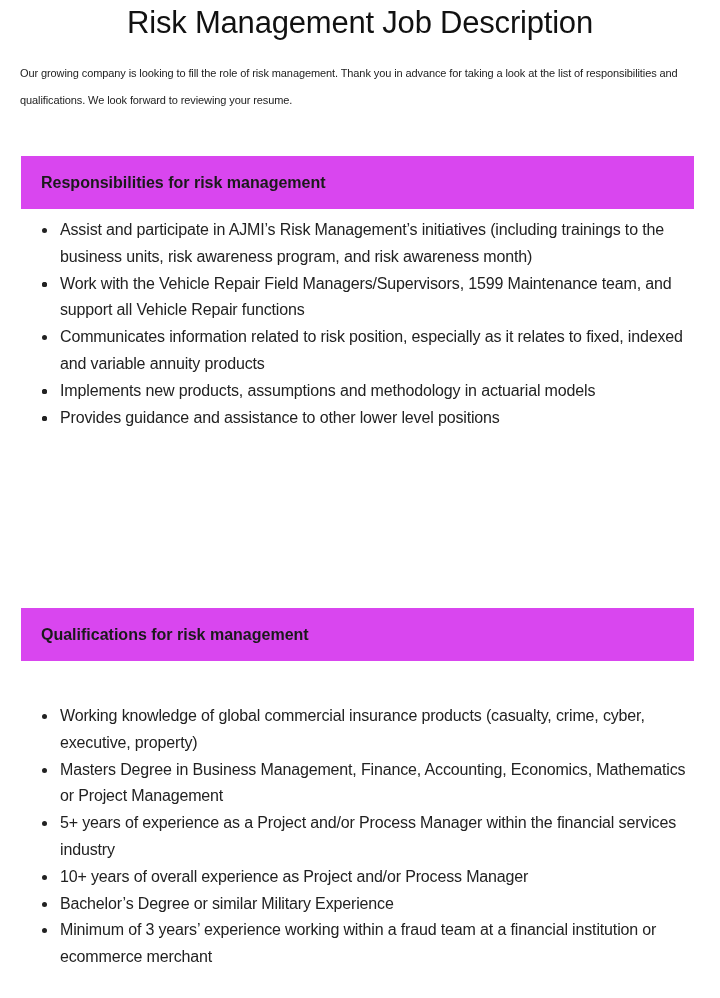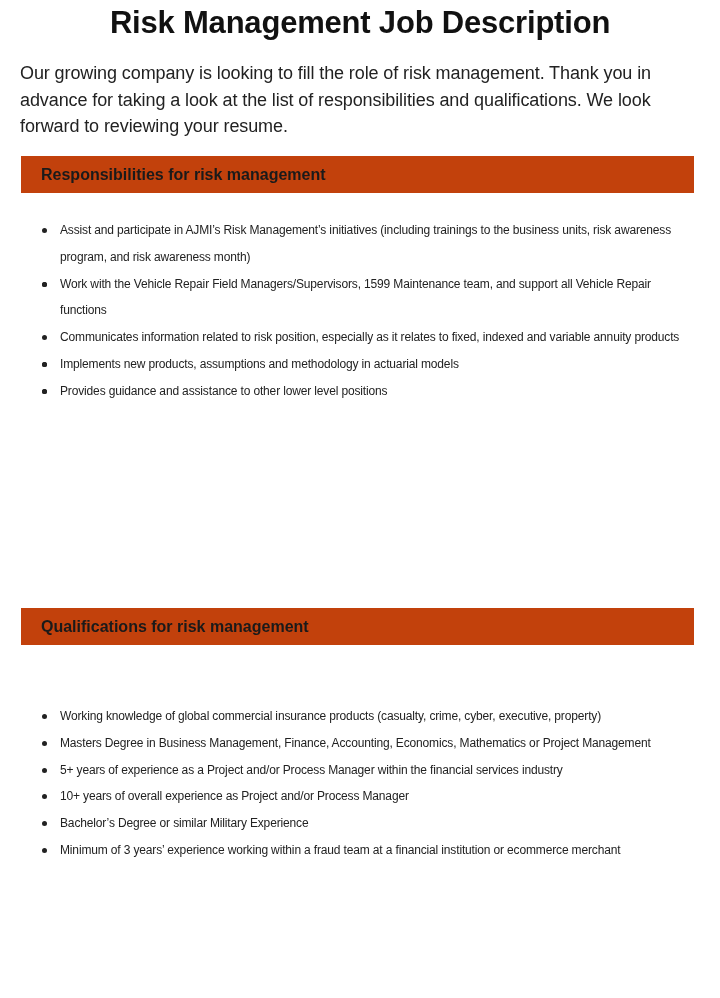--- a/index.html
+++ b/index.html
@@ -19,43 +19,43 @@
       width: 720px;
       height: 998px;
     }
     .title {
       position: absolute;
       top: 2px;
       left: 0;
       width: 720px;
       text-align: center;
       font-size: 31px;
-      font-weight: bold;
+      font-weight: normal;
       letter-spacing: -0.2px;
       color: #111111;
       margin: 0;
       line-height: 42px;
     }
     .intro {
       position: absolute;
       top: 60px;
       left: 20px;
       width: 680px;
-      font-size: 18px;
+      font-size: 11px;
       line-height: 26.5px;
       color: #222222;
       margin: 0;
       letter-spacing: -0.1px;
     }
     .section-header {
       position: absolute;
       left: 21px;
       width: 673px;
-      height: 37px;
-      background: #c2410c;
+      height: 53px;
+      background: #d946ef;
       box-sizing: border-box;
       padding-left: 20px;
       display: flex;
       align-items: center;
       font-size: 16px;
       font-weight: bold;
       color: #1a1a1a;
     }
     .sec-resp { top: 156px; }
     .sec-qual { top: 608px; }
@@ -63,21 +63,21 @@
       position: absolute;
       left: 40px;
       width: 660px;
       margin: 0;
       padding: 0;
       list-style: none;
     }
     ul.bullets li {
       position: relative;
       padding-left: 20px;
-      font-size: 12px;
+      font-size: 16px;
       line-height: 26.8px;
       color: #222222;
       letter-spacing: -0.15px;
     }
     ul.bullets li .dot {
       position: absolute;
       left: 2px;
       top: 11px;
       width: 5px;
       height: 5px;

